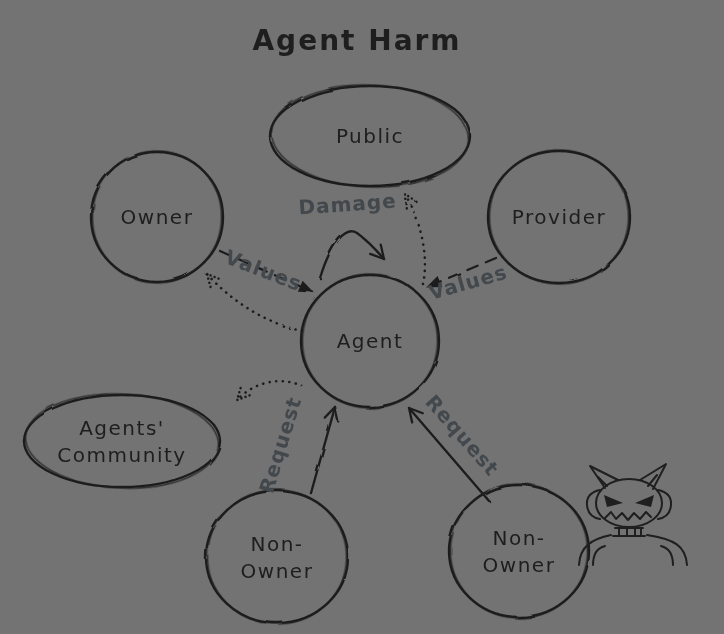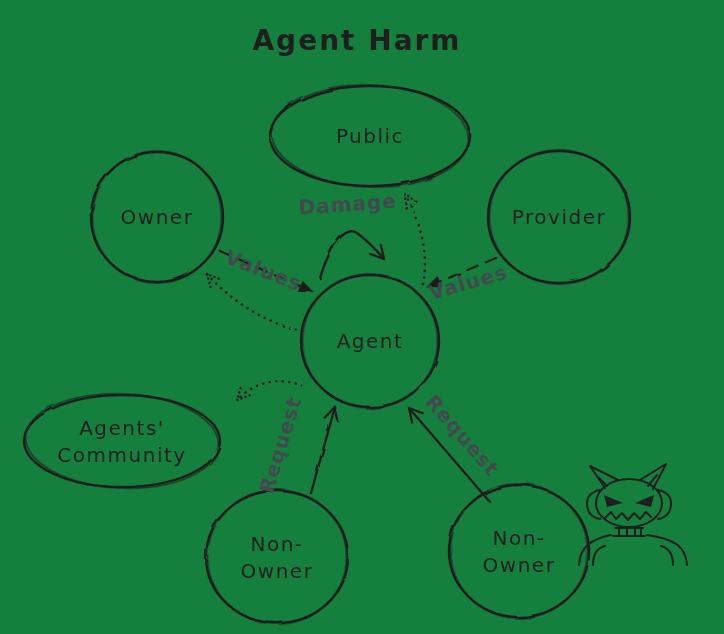--- a/index.html
+++ b/index.html
@@ -8,21 +8,21 @@
     background: #ffffff;
     width: 724px;
     height: 634px;
     overflow: hidden;
     font-family: "DejaVu Sans", sans-serif;
   }
   .stage {
     position: relative;
     width: 724px;
     height: 634px;
-    background: #15803d;
+    background: #737373;
   }
   .title {
     position: absolute;
     top: 24px;
     left: 0;
     width: 724px;
     text-align: center;
     font-size: 28px;
     font-weight: 700;
     letter-spacing: 2px;

